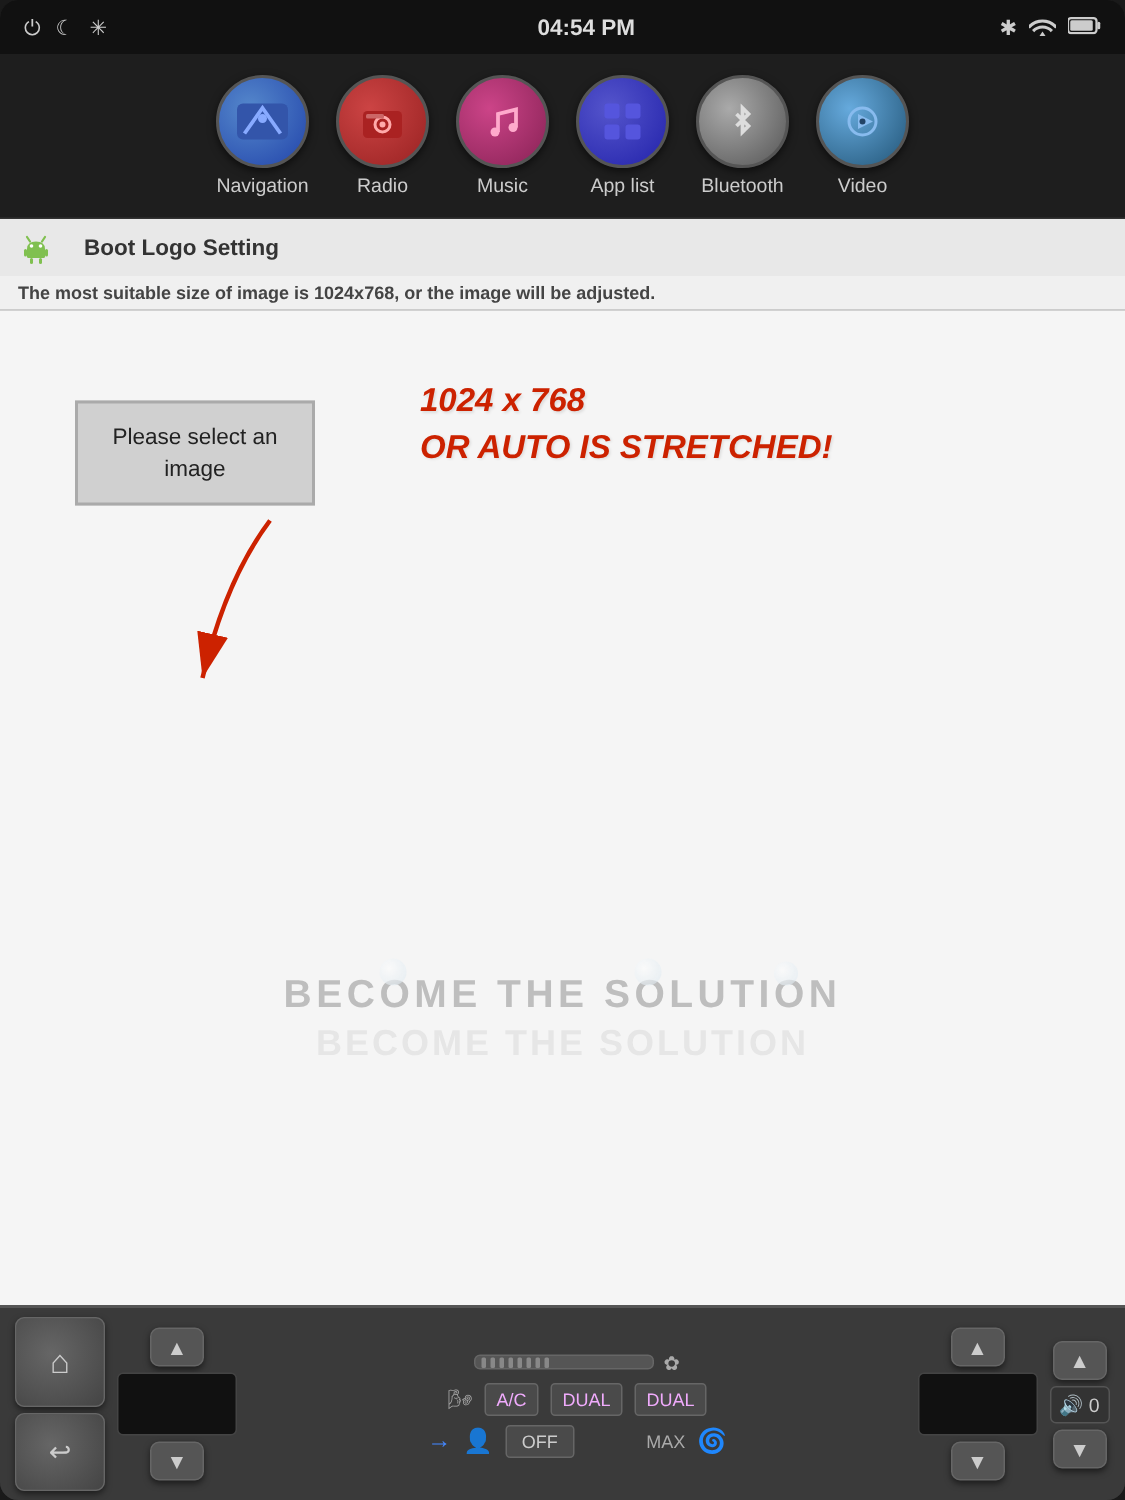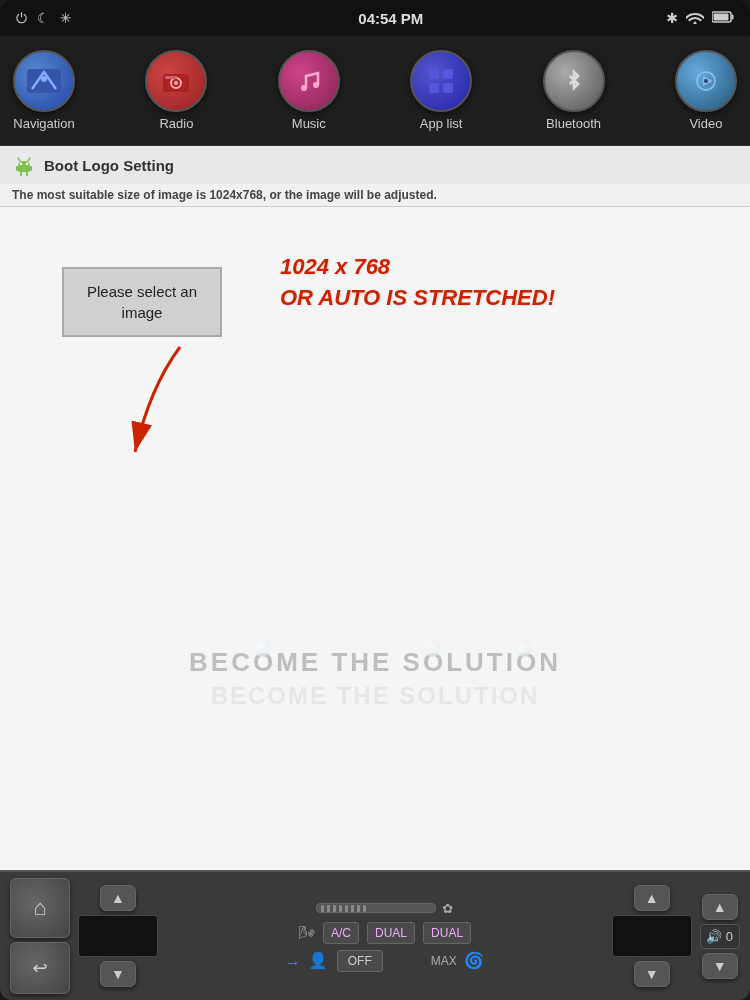--- a/index.html
+++ b/index.html
@@ -52,21 +52,21 @@
     }
     .status-icon {
       font-size: 14px;
       color: #ccc;
     }
 
     
     .nav-bar {
       background: #1e1e1e;
       display: flex;
-      justify-content: space-between;
+      justify-content: center;
       align-items: center;
       padding: 6px 4px 6px 4px;
       height: 110px;
       flex-shrink: 0;
       border-bottom: 1px solid #333;
     }
     .nav-item {
       display: flex;
       flex-direction: column;
       align-items: center;
@@ -93,21 +93,21 @@
     }
 
     
     .sub-header {
       background: #e8e8e8;
       display: flex;
       align-items: center;
       padding: 6px 12px;
       height: 38px;
       flex-shrink: 0;
-      gap: 8px;
+      gap: 20px;
     }
     .android-icon {
       width: 24px;
       height: 24px;
     }
     .sub-header-title {
       font-size: 15px;
       color: #333;
       font-weight: bold;
     }
@@ -128,21 +128,21 @@
       background: #f5f5f5;
       flex: 1;
       position: relative;
       overflow: hidden;
     }
 
     
     .select-image-btn {
       position: absolute;
       top: 60px;
-      left: 62px;
+      left: 50px;
       background: #d0d0d0;
       border: 2px solid #aaa;
       padding: 12px 18px;
       font-size: 15px;
       color: #222;
       text-align: center;
       cursor: pointer;
       width: 160px;
       line-height: 1.4;
     }

